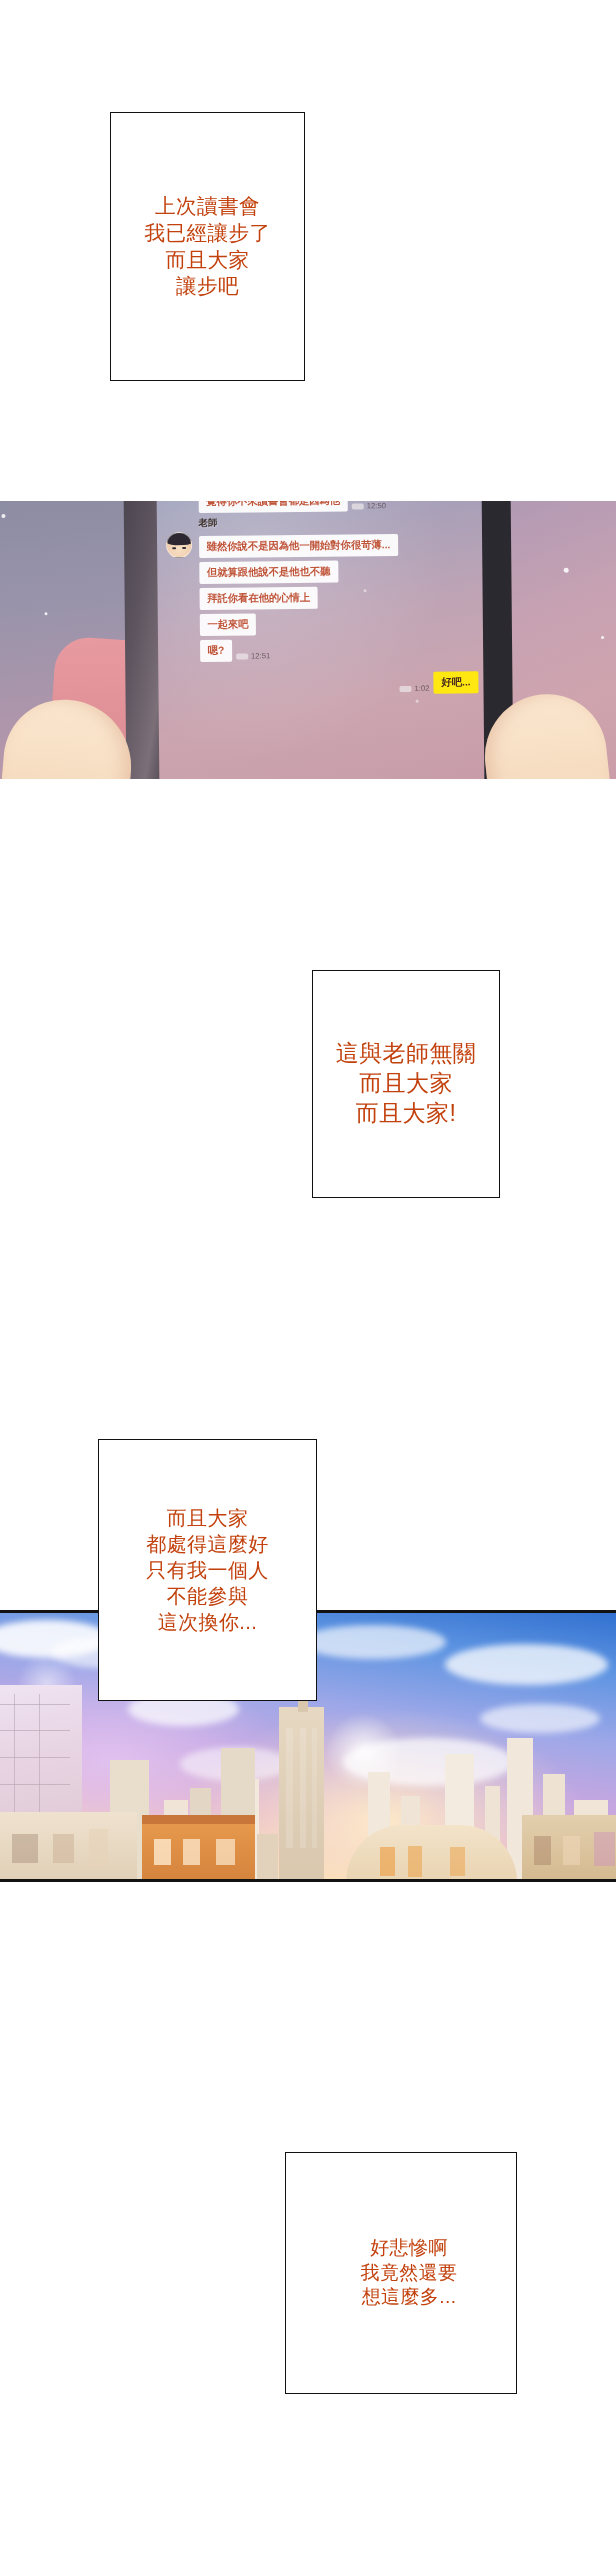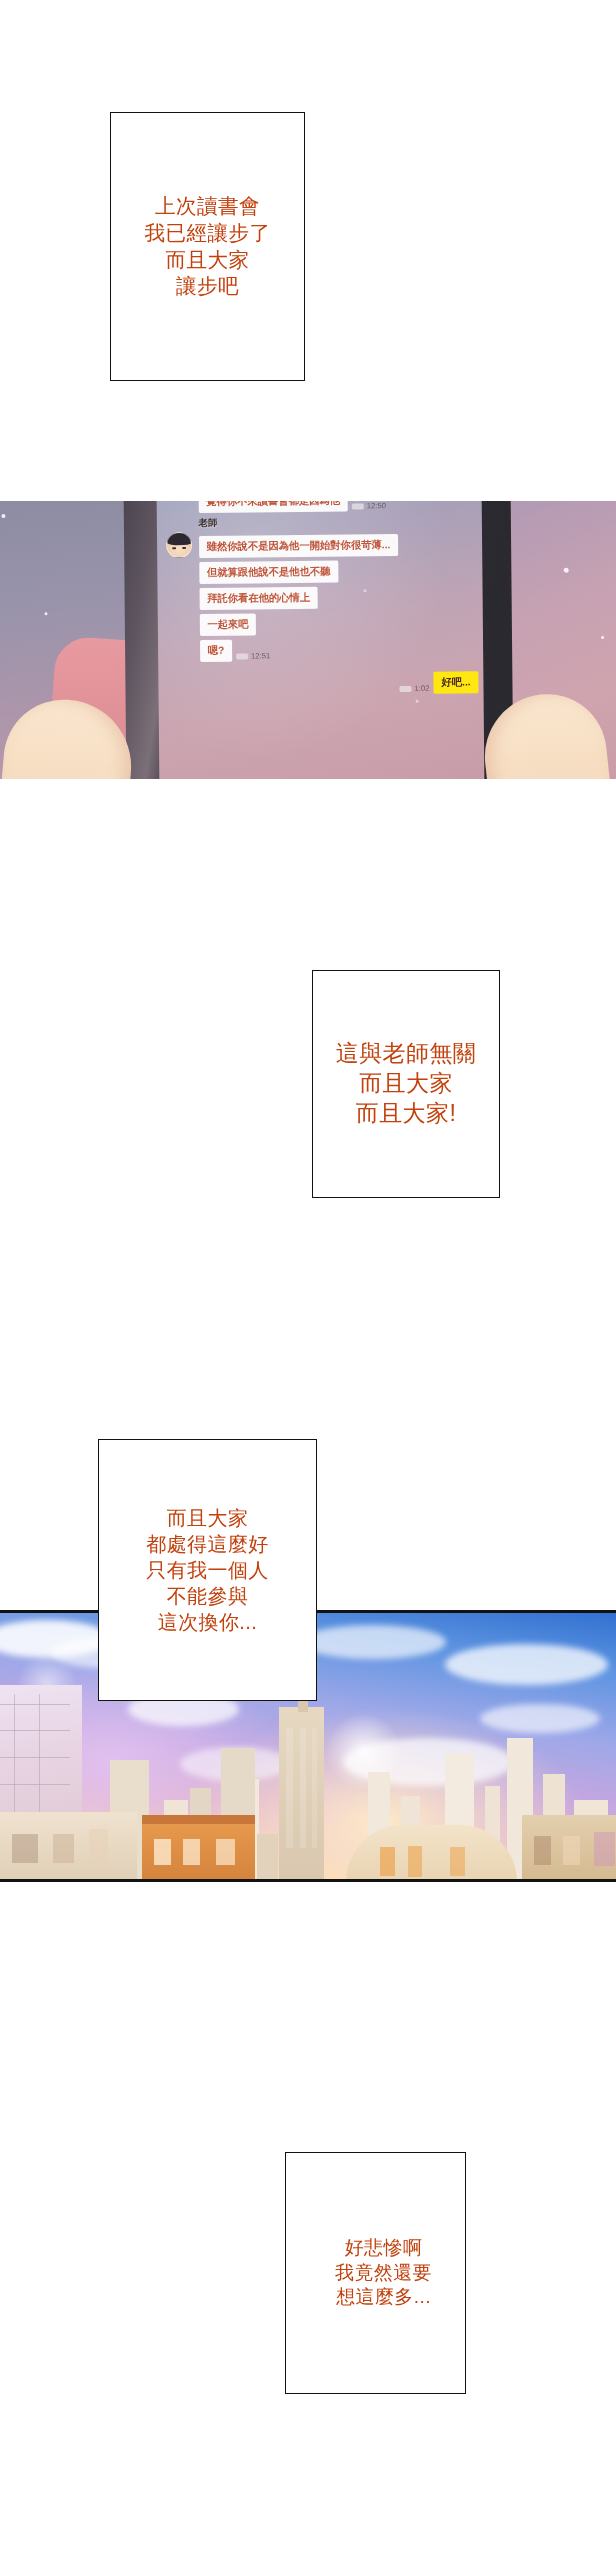--- a/index.html
+++ b/index.html
@@ -36,21 +36,21 @@
 
   #caption-1 { left:110px; top:112px;  width:195px; height:269px; }
   #caption-1 .line { font-size: 20.6px; }
 
   #caption-2 { left:312px; top:970px; width:188px; height:228px; }
   #caption-2 .line { font-size: 23px; }
 
   #caption-3 { left:98px; top:1439px; width:219px; height:262px; }
   #caption-3 .line { font-size: 20px; }
 
-  #caption-4 { left:285px; top:2152px; width:181px; height:242px;padding-left:16px; }
+  #caption-4 { left:285px; top:2152px; width:232px; height:242px;padding-left:16px; }
   #caption-4 .line { font-size: 19px; }
 
   
   #panel-chat {
     position: absolute;
     left: 0; top: 501px; width: 617px; height: 278px;
     overflow: hidden;
     z-index: 10;
     background: #ffffff;
   }

